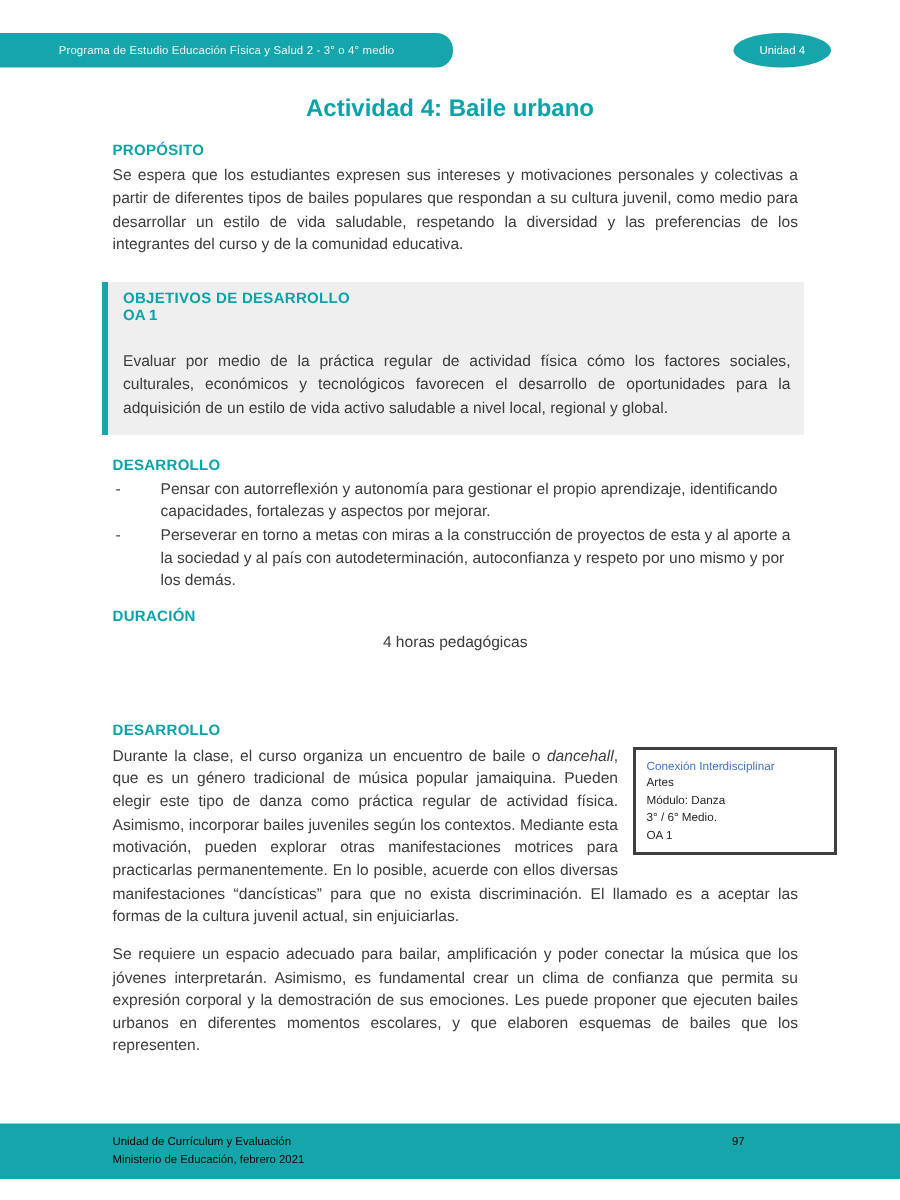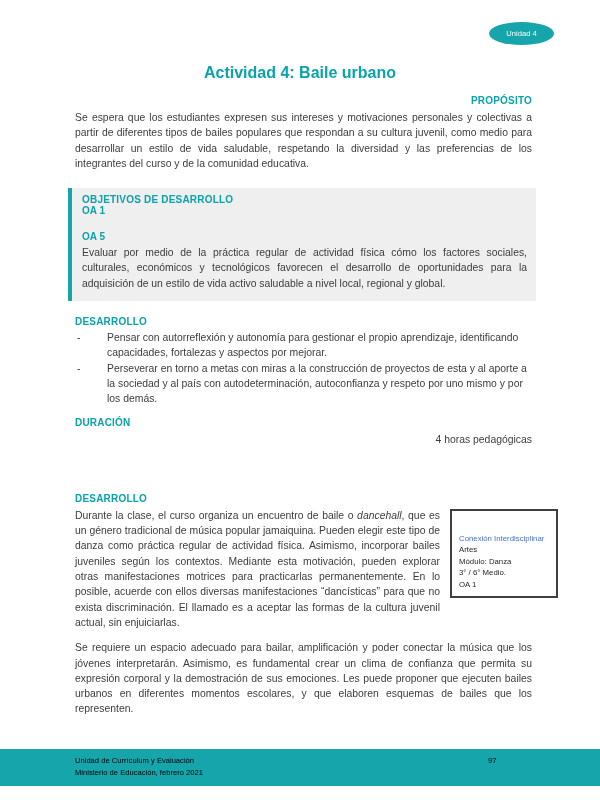--- a/index.html
+++ b/index.html
@@ -37,30 +37,30 @@
     color:#0aa2ab; font-size:16px; font-weight:bold;
   }
 
   
   .content { margin:0 68px 0 75px; width:457px; color:#3c3c3c; }
 
   .section-heading {
     color:#0aa2ab; font-size:10px; font-weight:bold;
     margin:0; letter-spacing:0.2px;
   }
-  .h-proposito  { margin-top:13px;text-align:right; }
+  .h-proposito  { margin-top:13px; }
   .h-actitudes  { margin-top:15px; }
   .h-duracion   { margin-top:10px; }
   .h-desarrollo { margin-top:46px; }
 
   .body-text {
     font-size:10.4px; line-height:15.3px;
     text-align:justify; margin:4px 0 0 0;
   }
-  .no-justify { text-align:right; }
+  .no-justify { text-align:center; }
 
   
   .oa-box {
     margin:17px -4px 0 -7px;
     background:#efefef;
     border-left:4px solid #16a5ab;
     padding:6px 9px 10px 10px;
   }
   .oa-code {
     color:#0aa2ab; font-size:10px; font-weight:bold;
@@ -79,24 +79,24 @@
   .dash-text {
     flex:1; font-size:10.4px; line-height:15.3px;
     text-align:left; margin:0;
   }
 
   
   .desarrollo-block { margin-top:4px; }
   .conexion-box {
     float:right;
     box-sizing:border-box;
-    width:108px;
+    width:136px;
     margin:1px -26px 8px 10px;
     border:2px solid #3f3f3f;
-    padding:22px 6px 6px 7px;
+    padding:5px 6px 6px 7px;
     font-size:7.8px; line-height:11.5px; color:#1f1f1f;
     background:#ffffff;
   }
   .conexion-title { color:#4472c4; }
   .desarrollo-block .body-text.p2 { margin-top:10px; }
 
   
   .footer {
     position:absolute; left:0; top:749px;
     width:600px; height:37px;
@@ -108,39 +108,41 @@
   }
   .footer-page {
     position:absolute; left:488px; top:7px; font-size:7.6px;
   }
 </style>
 </head>
 <body>
 
 <div class="page">
 
+  <div class="header-bar">
+    <span>Programa de Estudio Educación Física y Salud 2 - 3° o 4° medio</span>
+  </div>
   <div class="unit-badge">
     <span>Unidad 4</span>
   </div>
 
   <h1 class="doc-title">Actividad 4: Baile urbano</h1>
 
   <div class="content">
 
     <h2 class="section-heading h-proposito">PROPÓSITO</h2>
     <p class="body-text">Se espera que los estudiantes expresen sus intereses y motivaciones personales y colectivas a partir de diferentes tipos de bailes populares que respondan a su cultura juvenil, como medio para desarrollar un estilo de vida saludable, respetando la diversidad y las preferencias de los integrantes del curso y de la comunidad educativa.</p>
 
     <div class="oa-box">
       <h2 class="section-heading">OBJETIVOS DE DESARROLLO</h2>
       <div>
         <h3 class="oa-code">OA 1</h3>
       </div>
       <div class="oa-gap"></div>
       <div>
-        <h3 class="oa-code">OA 5</h3>
         <p class="body-text">Evaluar por medio de la práctica regular de actividad física cómo los factores sociales, culturales, económicos y tecnológicos favorecen el desarrollo de oportunidades para la adquisición de un estilo de vida activo saludable a nivel local, regional y global.</p>
       </div>
     </div>
 
     <h2 class="section-heading h-actitudes">DESARROLLO</h2>
     <div class="dash-list">
       <div class="dash-item">
         <span class="dash-marker">-</span>
         <p class="dash-text">Pensar con autorreflexión y autonomía para gestionar el propio aprendizaje, identificando capacidades, fortalezas y aspectos por mejorar.</p>
       </div>

